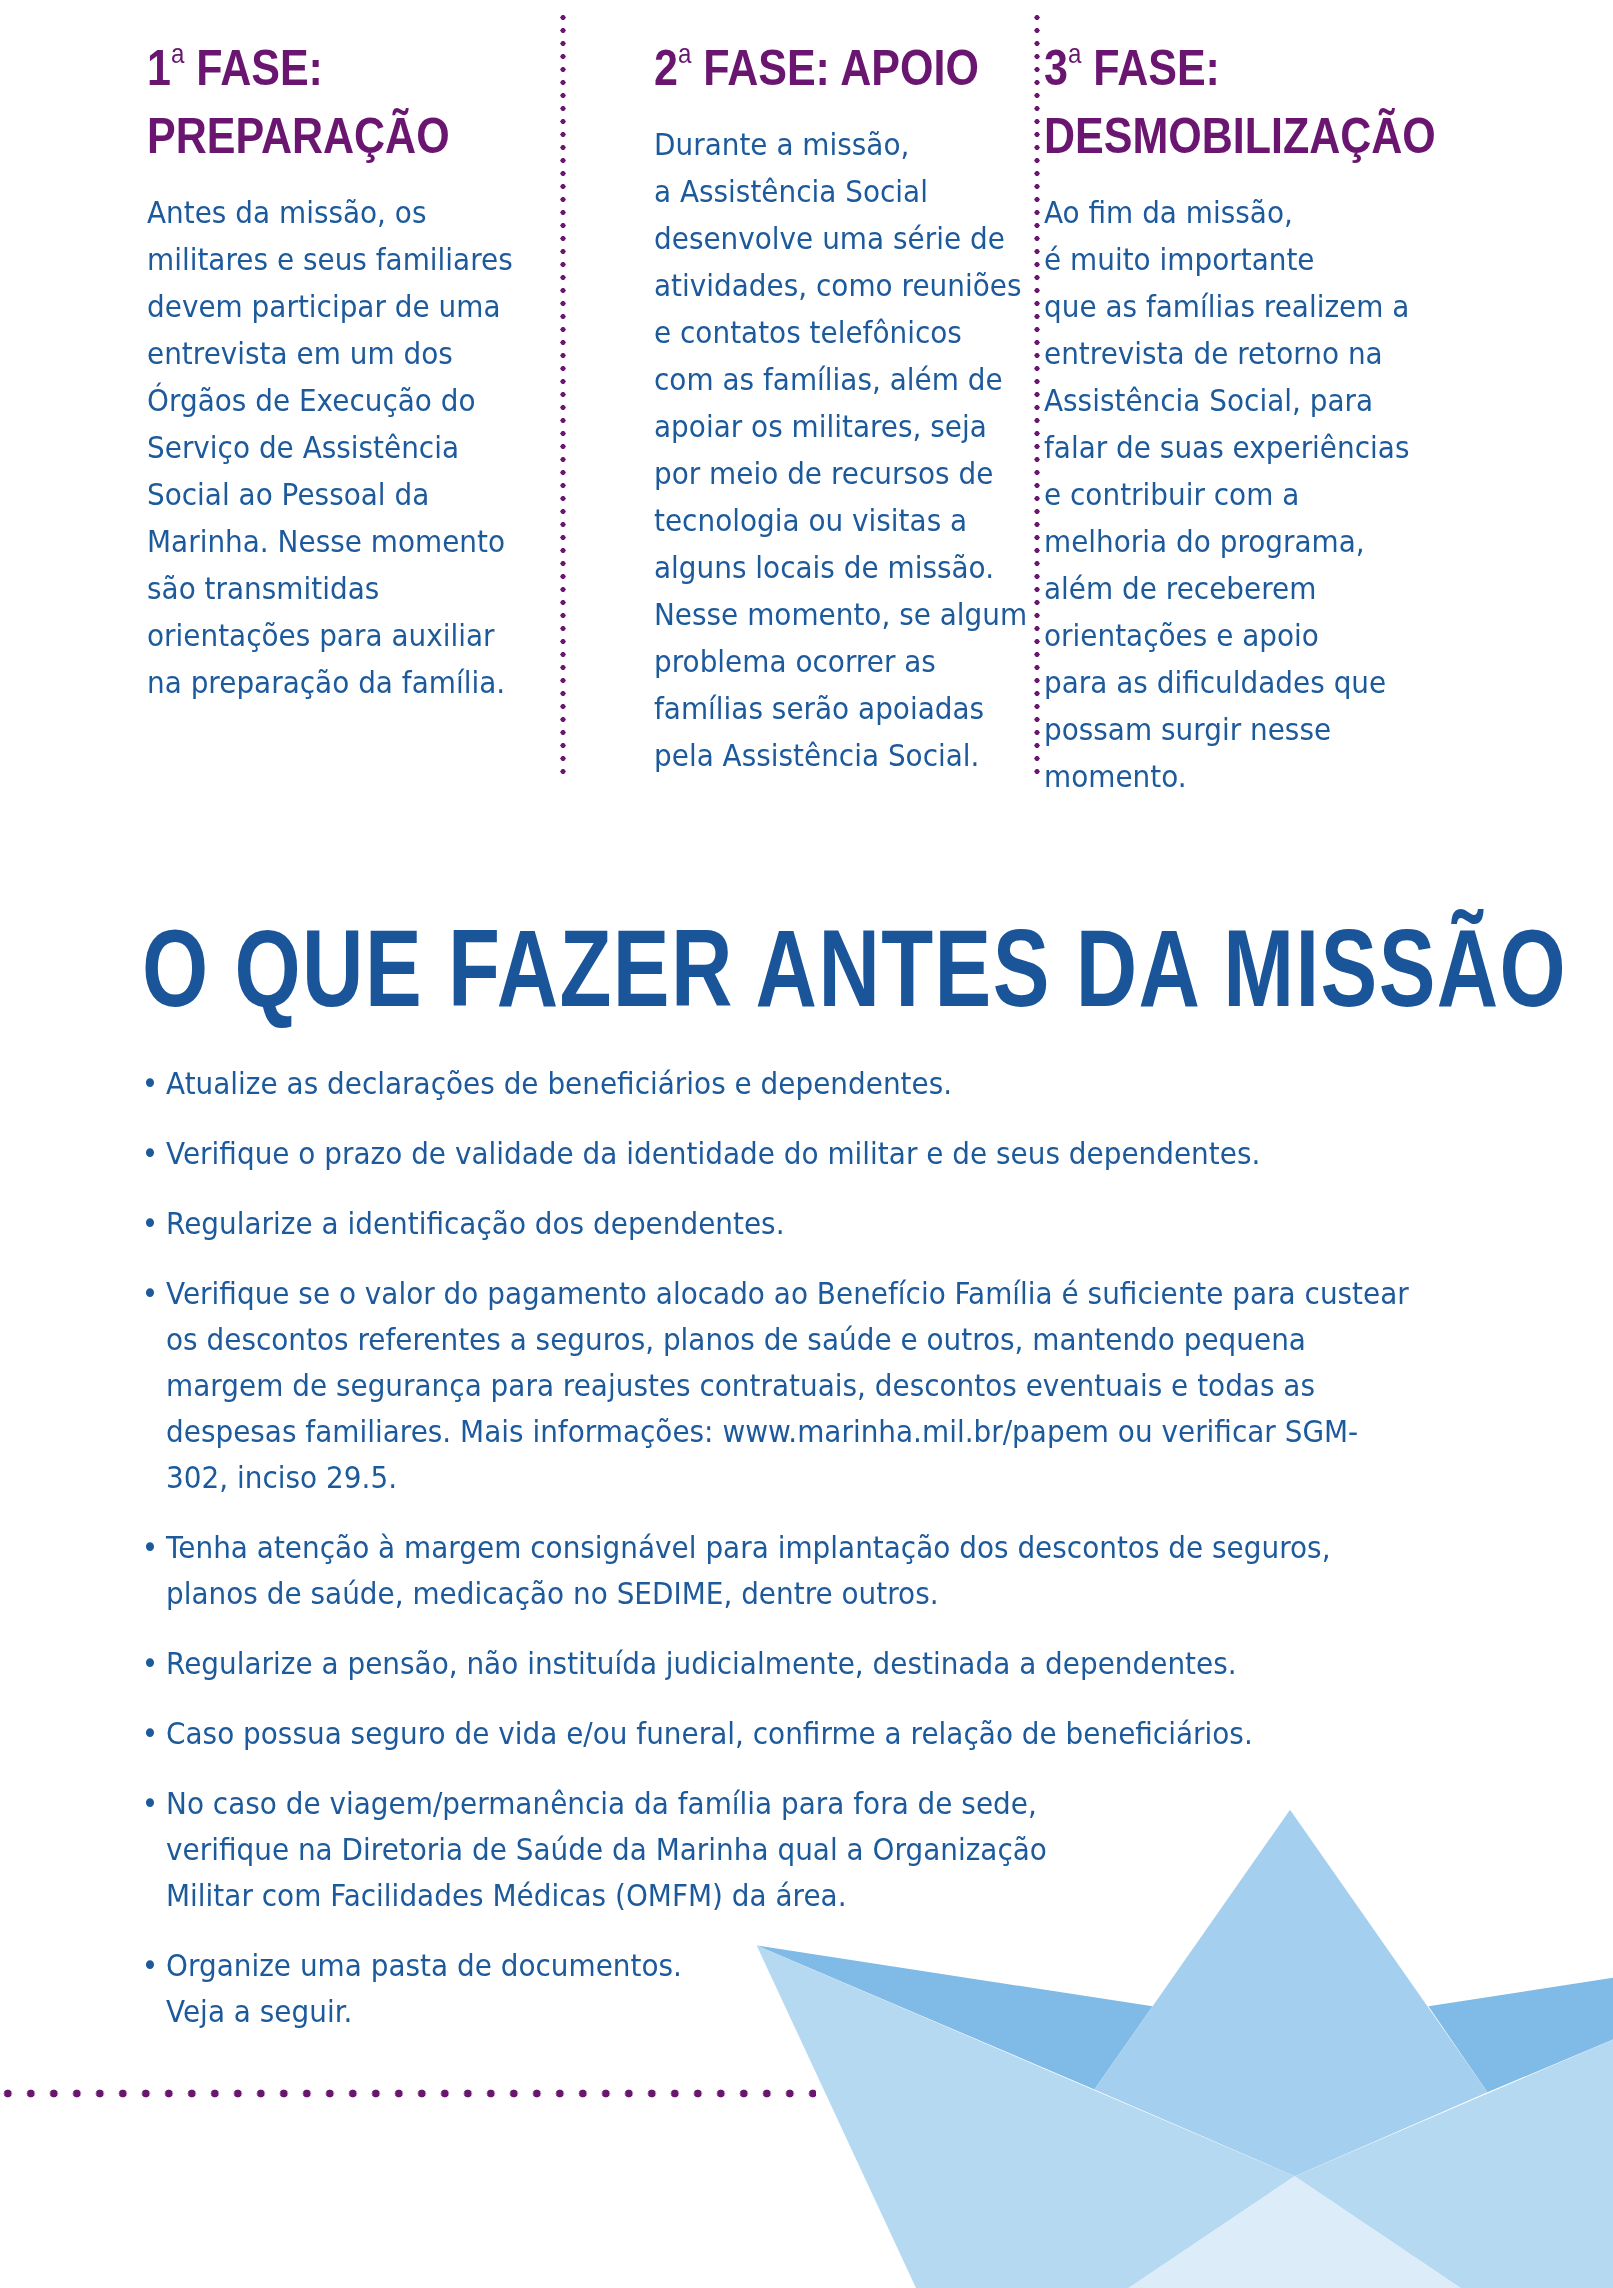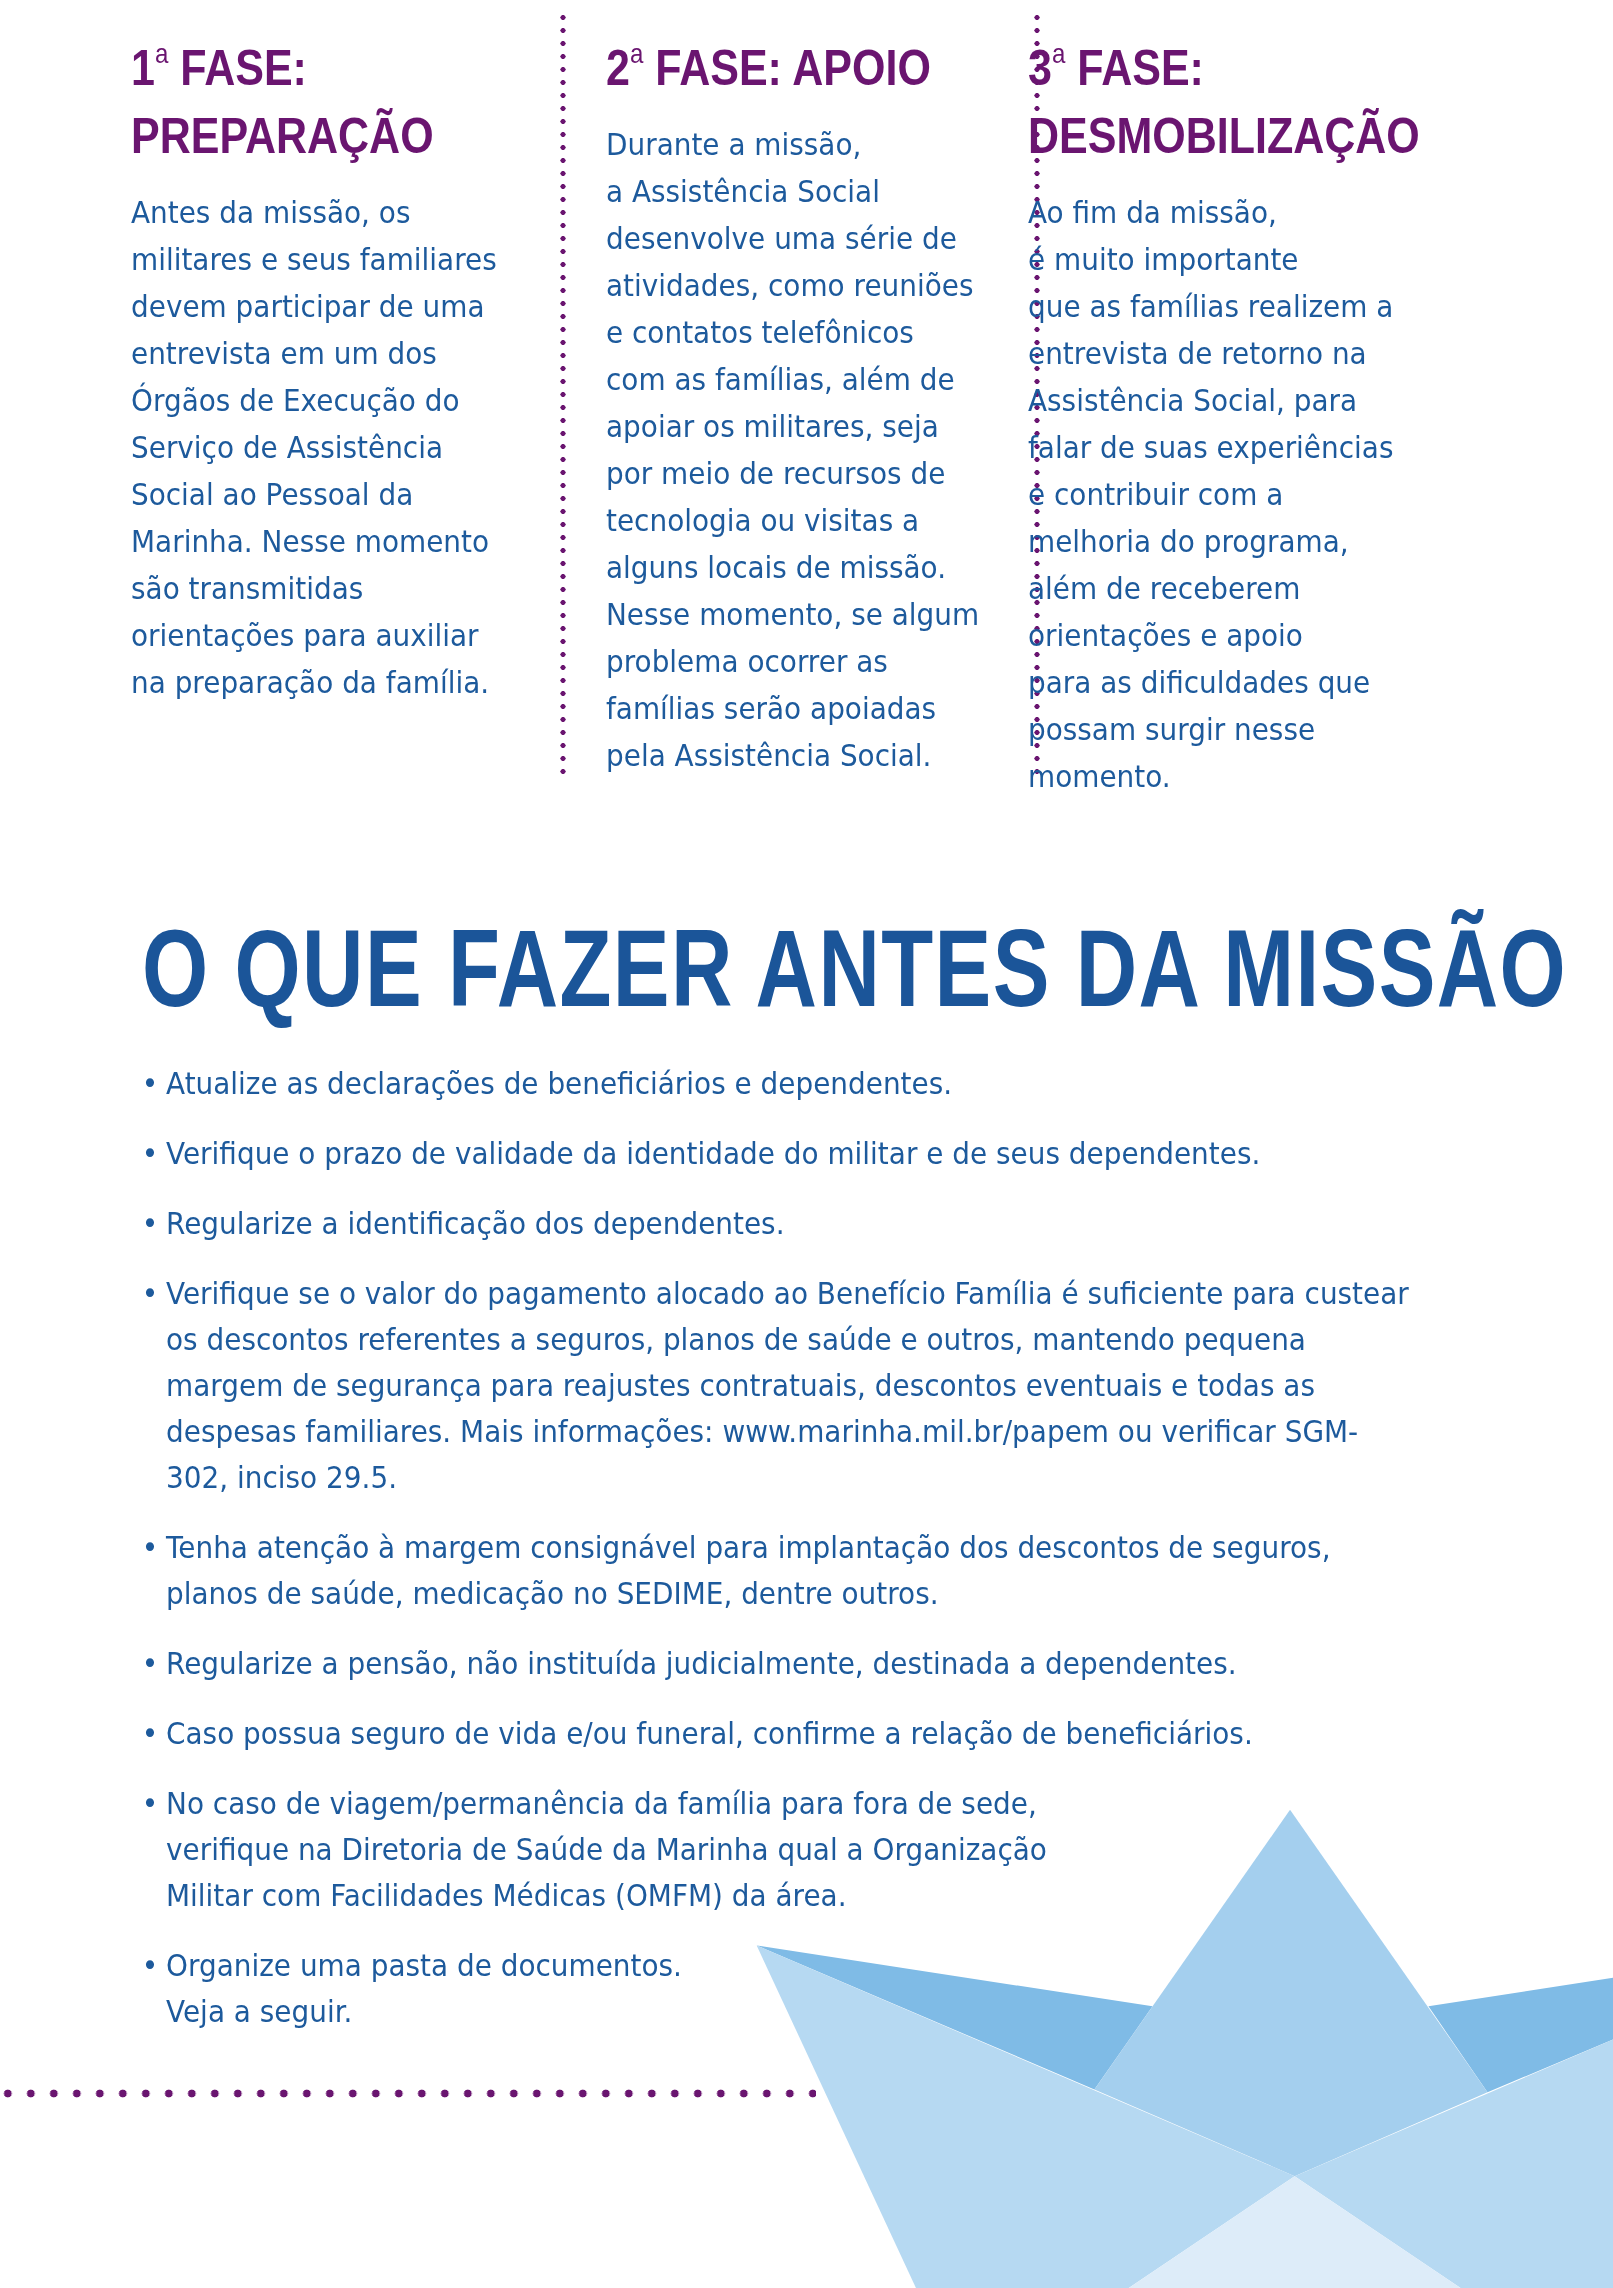--- a/index.html
+++ b/index.html
@@ -1,19 +1,19 @@
 <!DOCTYPE html>
 <html style="font-size:14.8px"><head>
 <meta charset="utf-8">
 <style>
   html, body { margin:0; padding:0; }
   body { width:1613px; height:2289px; position:relative; overflow:hidden; background:#ffffff;
          font-family:"DejaVu Sans", sans-serif; }
   .boat { position:absolute; left:0; top:0; width:1613px; height:2289px; z-index:0; }
-  .col { position:absolute; top:20px; z-index:2; }
+  .col { position:absolute; top:20px; z-index:2;margin-left:16px; }
   .phase-title { color:#6a1570; font-family:"Liberation Sans", sans-serif; font-weight:bold;
                  font-size:50px; line-height:68px; letter-spacing:0px; transform:scaleX(0.86);
                  transform-origin:left top; white-space:nowrap; margin:0; }
   .phase-title sup { font-size:28px; vertical-align:22px; font-weight:normal; }
   .phase-body { color:#1d5a9c; font-size:30px; line-height:47px; margin-top:18.5px; white-space:pre-line;
                 transform:scaleX(0.93); transform-origin:left top; }
   .vdiv { position:absolute; top:11px; width:5.5px; height:768px; z-index:2;
           background-image:radial-gradient(circle, #6a1570 2.2px, transparent 2.6px);
           background-size:5.5px 13px; background-repeat:repeat-y; }
   .hdiv { position:absolute; left:0; top:2088px; width:816px; height:11px; z-index:2;
@@ -62,21 +62,21 @@
 Serviço de Assistência
 Social ao Pessoal da
 Marinha. Nesse momento
 são transmitidas
 orientações para auxiliar
 na preparação da família.</div>
 </div>
 
 <div class="vdiv" style="left:560px;"></div>
 
-<div class="col" style="left:606px; width:406px;">
+<div class="col" style="left:638px; width:406px;">
   <h2 class="phase-title">
     <span>2</span><sup>a</sup>
     <span>FASE: APOIO</span>
   </h2>
   <div class="phase-body">Durante a missão,
 a Assistência Social
 desenvolve uma série de
 atividades, como reuniões
 e contatos telefônicos
 com as famílias, além de

